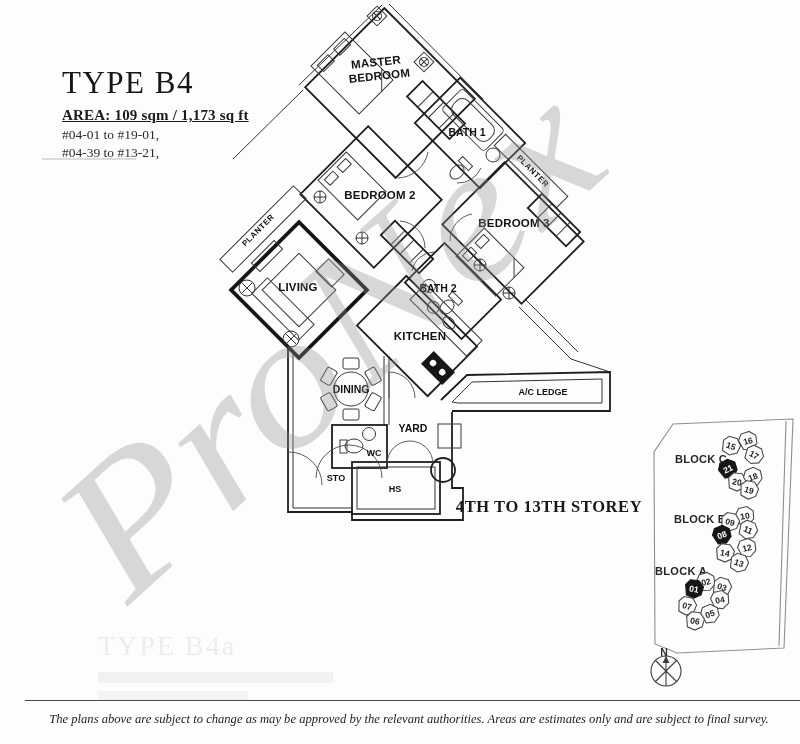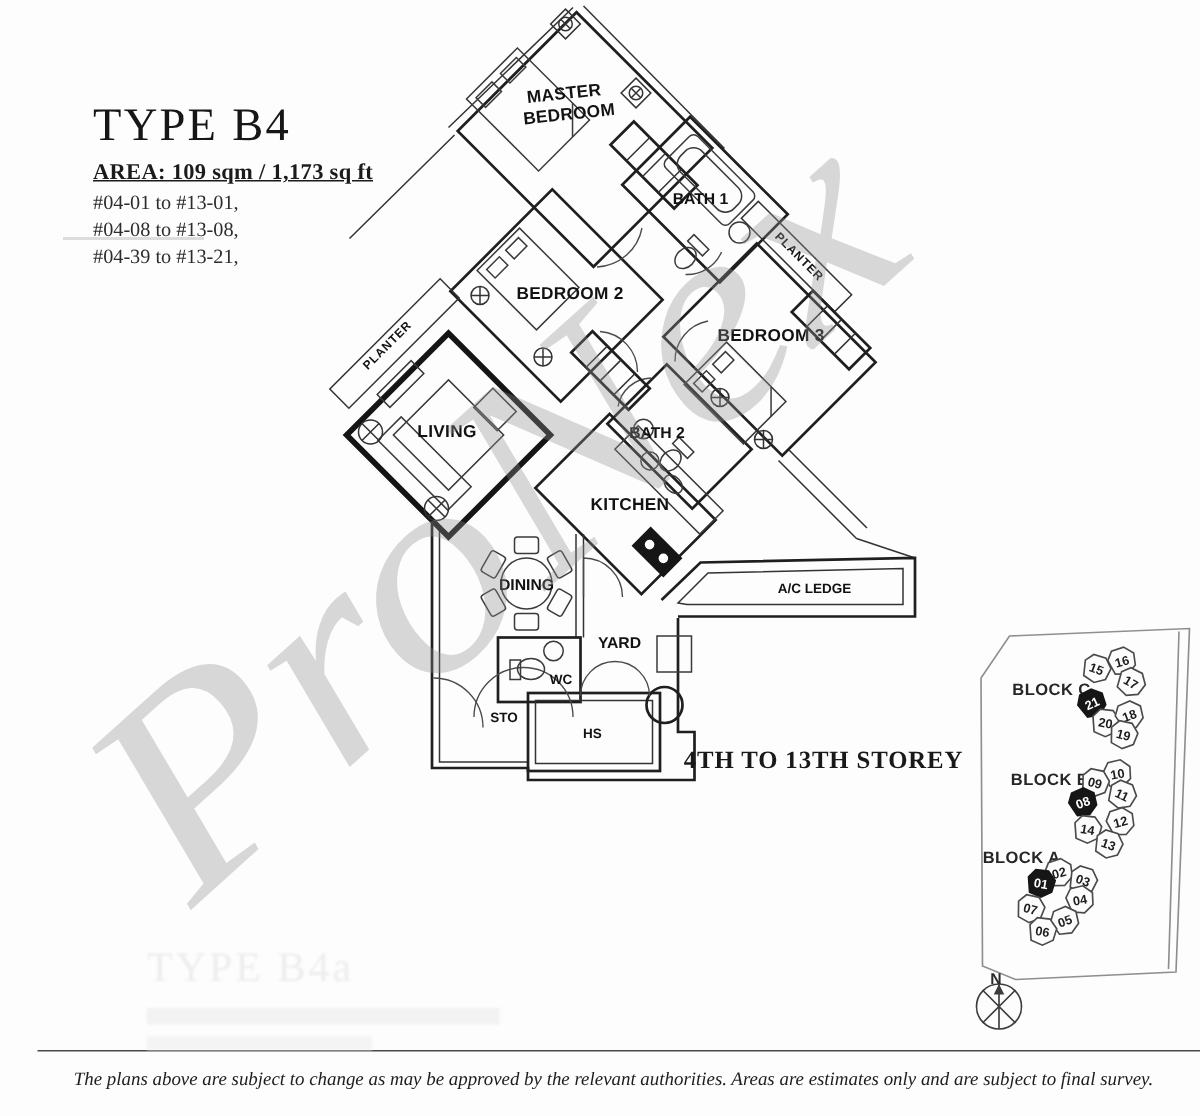--- a/index.html
+++ b/index.html
@@ -62,22 +62,21 @@
   <div class="smudge"></div>
   <div class="ghost">
     <div class="ghost-title">TYPE B4a</div>
     <div class="ghost-bar1"></div>
     <div class="ghost-bar2"></div>
   </div>
 
   <div class="title-block">
     <div class="plan-title">TYPE B4</div>
     <div class="plan-area">AREA: 109 sqm / 1,173 sq ft</div>
-    <div class="unit-range">#04-01 to #13-01,</div>
-    <div class="unit-range">#04-08 to #13-08,</div>
+    <div class="unit-range">#04-01 to #19-01,</div>
     <div class="unit-range">#04-39 to #13-21,</div>
   </div>
 
   <svg width="800" height="744" viewBox="0 0 800 744">
     <defs>
       <pattern id="ph" width="5" height="5" patternUnits="userSpaceOnUse" patternTransform="rotate(45)">
         <rect width="5" height="5" fill="#ffffff"></rect>
         <line x1="0" y1="0" x2="0" y2="5" stroke="#888" stroke-width="1.2"></line>
       </pattern>
     </defs>

